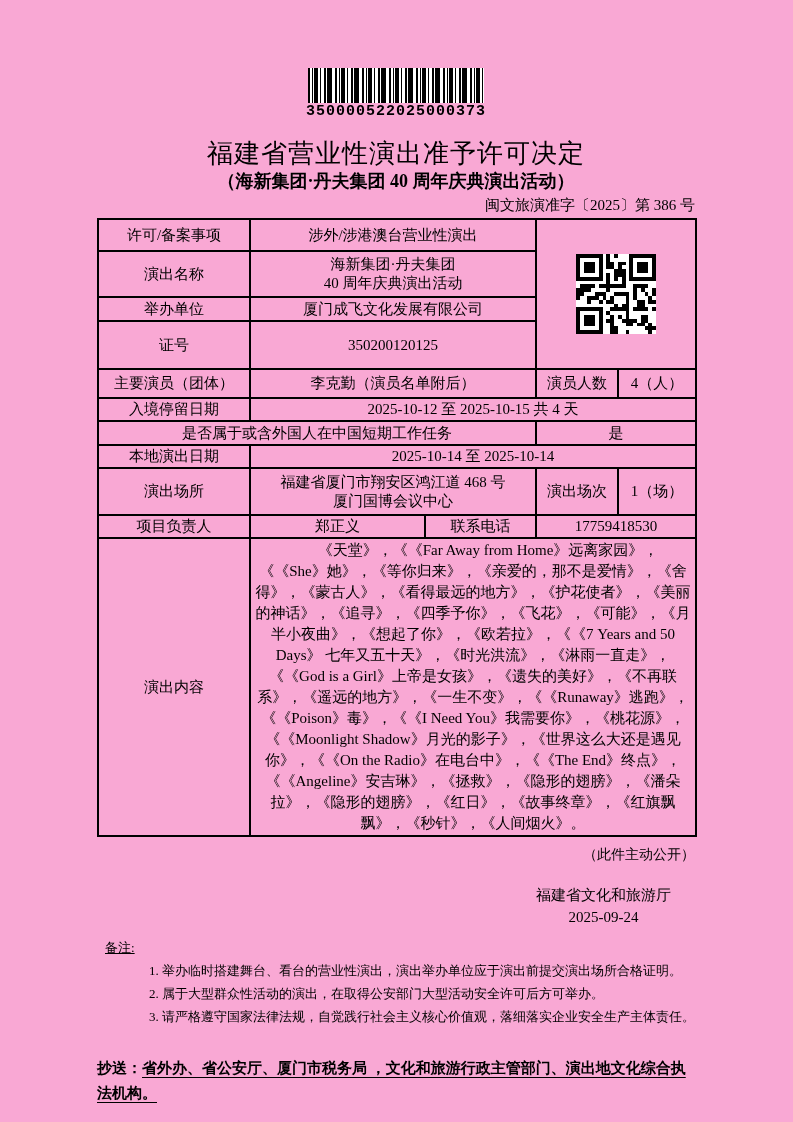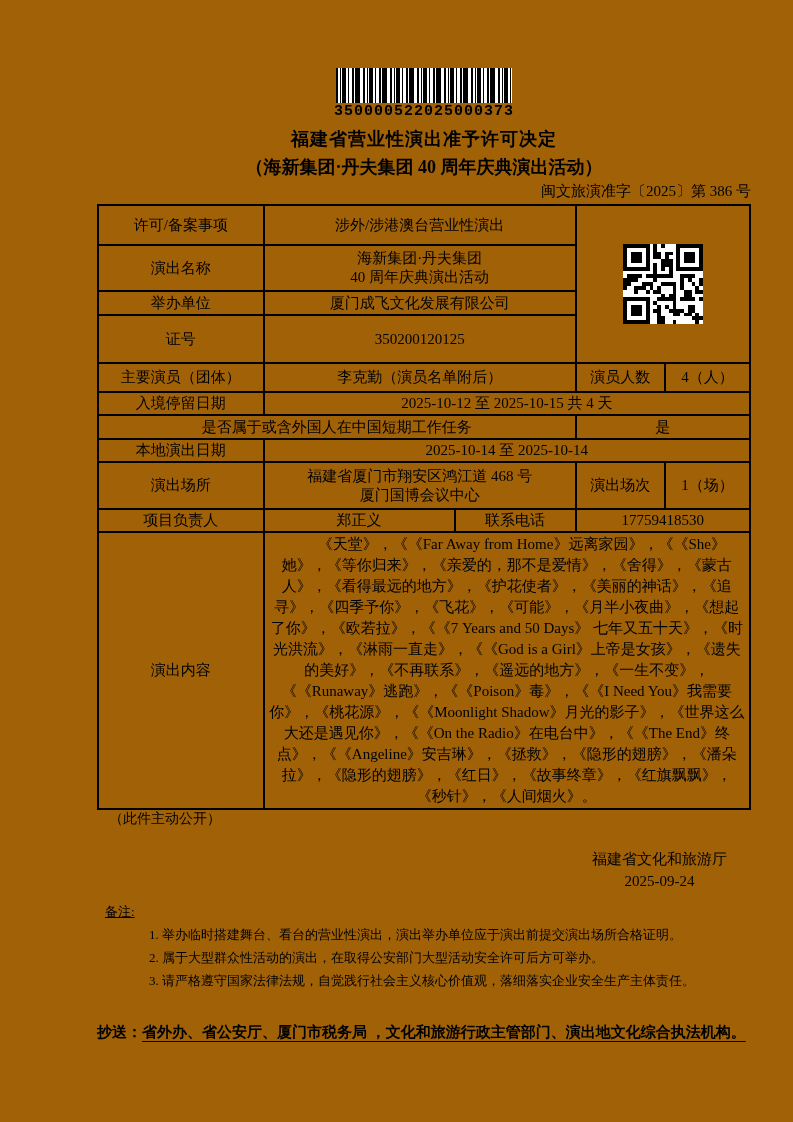--- a/index.html
+++ b/index.html
@@ -1,35 +1,35 @@
 <!DOCTYPE html>
 <html><head>
 <meta charset="utf-8">
 <style>
   html,body{margin:0;padding:0;background:#e8e8e8;}
   .page{
-    width:793px;height:1122px;background:#a16207;margin:0 auto;
-    box-sizing:border-box;padding:68px 42px 30px 97px;position:relative;
+    width:793px;height:1122px;background:#f9a8d4;margin:0 auto;
+    box-sizing:border-box;padding:68px 98px 30px 97px;position:relative;
     font-family:"Liberation Serif","DejaVu Serif",serif;color:#000;overflow:hidden;
   }
   
   .barcode{
     width:176px;height:35px;margin:0 auto;
     background:repeating-linear-gradient(90deg,
       #000 0 2px,#fff 2px 4px,#000 4px 5px,#fff 5px 6px,
       #000 6px 10px,#fff 10px 12px,#000 12px 13px,#fff 13px 16px,
       #000 16px 18px,#fff 18px 19px,#000 19px 24px,#fff 24px 27px);
   }
   .barcode-number{
     text-align:center;font-family:"Liberation Mono","DejaVu Sans Mono",monospace;
     font-size:15px;font-weight:bold;letter-spacing:1px;line-height:17px;margin-top:0;
   }
   .doc-title{
     text-align:center;font-family:"Liberation Sans","DejaVu Sans",sans-serif;
-    font-size:18px;font-weight:bold;line-height:32px;margin-top:3px;letter-spacing:1px;
+    font-size:26px;font-weight:normal;line-height:32px;margin-top:17px;letter-spacing:1px;
   }
   .doc-subtitle{
     text-align:center;font-size:18px;font-weight:bold;line-height:23px;margin-top:1px;
   }
   .doc-number{
     text-align:right;font-size:15px;line-height:19px;margin-top:3px;margin-bottom:3px;
   }
   
   table.permit{
     width:100%;border-collapse:collapse;table-layout:fixed;
@@ -38,21 +38,21 @@
   table.permit td{
     border:2px solid #000;text-align:center;vertical-align:middle;
     padding:1px 4px;overflow:hidden;
   }
   td.content-cell{
     text-align:justify;padding:5px 8px 5px 8px;line-height:21px;vertical-align:top;border-radius:21px;
   }
   td.content-cell p{margin:0;text-indent:2em;}
   .qr-wrap{display:flex;align-items:center;justify-content:center;}
   
-  .public-note{font-size:14px;margin-left:12px;}
+  .public-note{font-size:14px;margin-top:9px;margin-left:12px;text-align:right;}
   .signature{text-align:right;margin-top:20px;}
   .sig-inner{display:inline-block;text-align:center;margin-right:24px;font-size:15px;line-height:22px;}
   .notes{margin-top:8px;font-size:13px;line-height:23px;}
   .notes-title{margin-left:8px;text-decoration:underline;}
   .notes p{margin:0;text-indent:4em;}
   .cc{margin-top:28px;font-size:15px;font-weight:bold;line-height:25px;}
   .cc .cc-value{text-decoration:underline;text-underline-offset:4px;}
 </style>
 </head>
 <body>
@@ -67,21 +67,21 @@
 
   <table class="permit">
     <colgroup>
       <col style="width:152px">
         <col style="width:175px">
         <col style="width:111px">
       <col style="width:82px">
         <col style="width:78px">
     </colgroup>
     <tbody>
-        <tr style="height:40px;">
+        <tr style="height:32px;">
       <td>许可/备案事项</td>
       <td colspan="2">涉外/涉港澳台营业性演出</td>
       <td colspan="2" rowspan="4">
         <div class="qr-wrap">
           <svg id="qr-svg" width="80" height="80" viewBox="0 0 21 21" shape-rendering="crispEdges">
                 <rect x="0" y="0" width="21" height="21" fill="#fff"></rect>
                 <rect x="0" y="0" width="7" height="7" fill="#000"></rect>
                 <rect x="1" y="1" width="5" height="5" fill="#fff"></rect>
                 <rect x="2" y="2" width="3" height="3" fill="#000"></rect>
                 <rect x="14" y="0" width="7" height="7" fill="#000"></rect>

